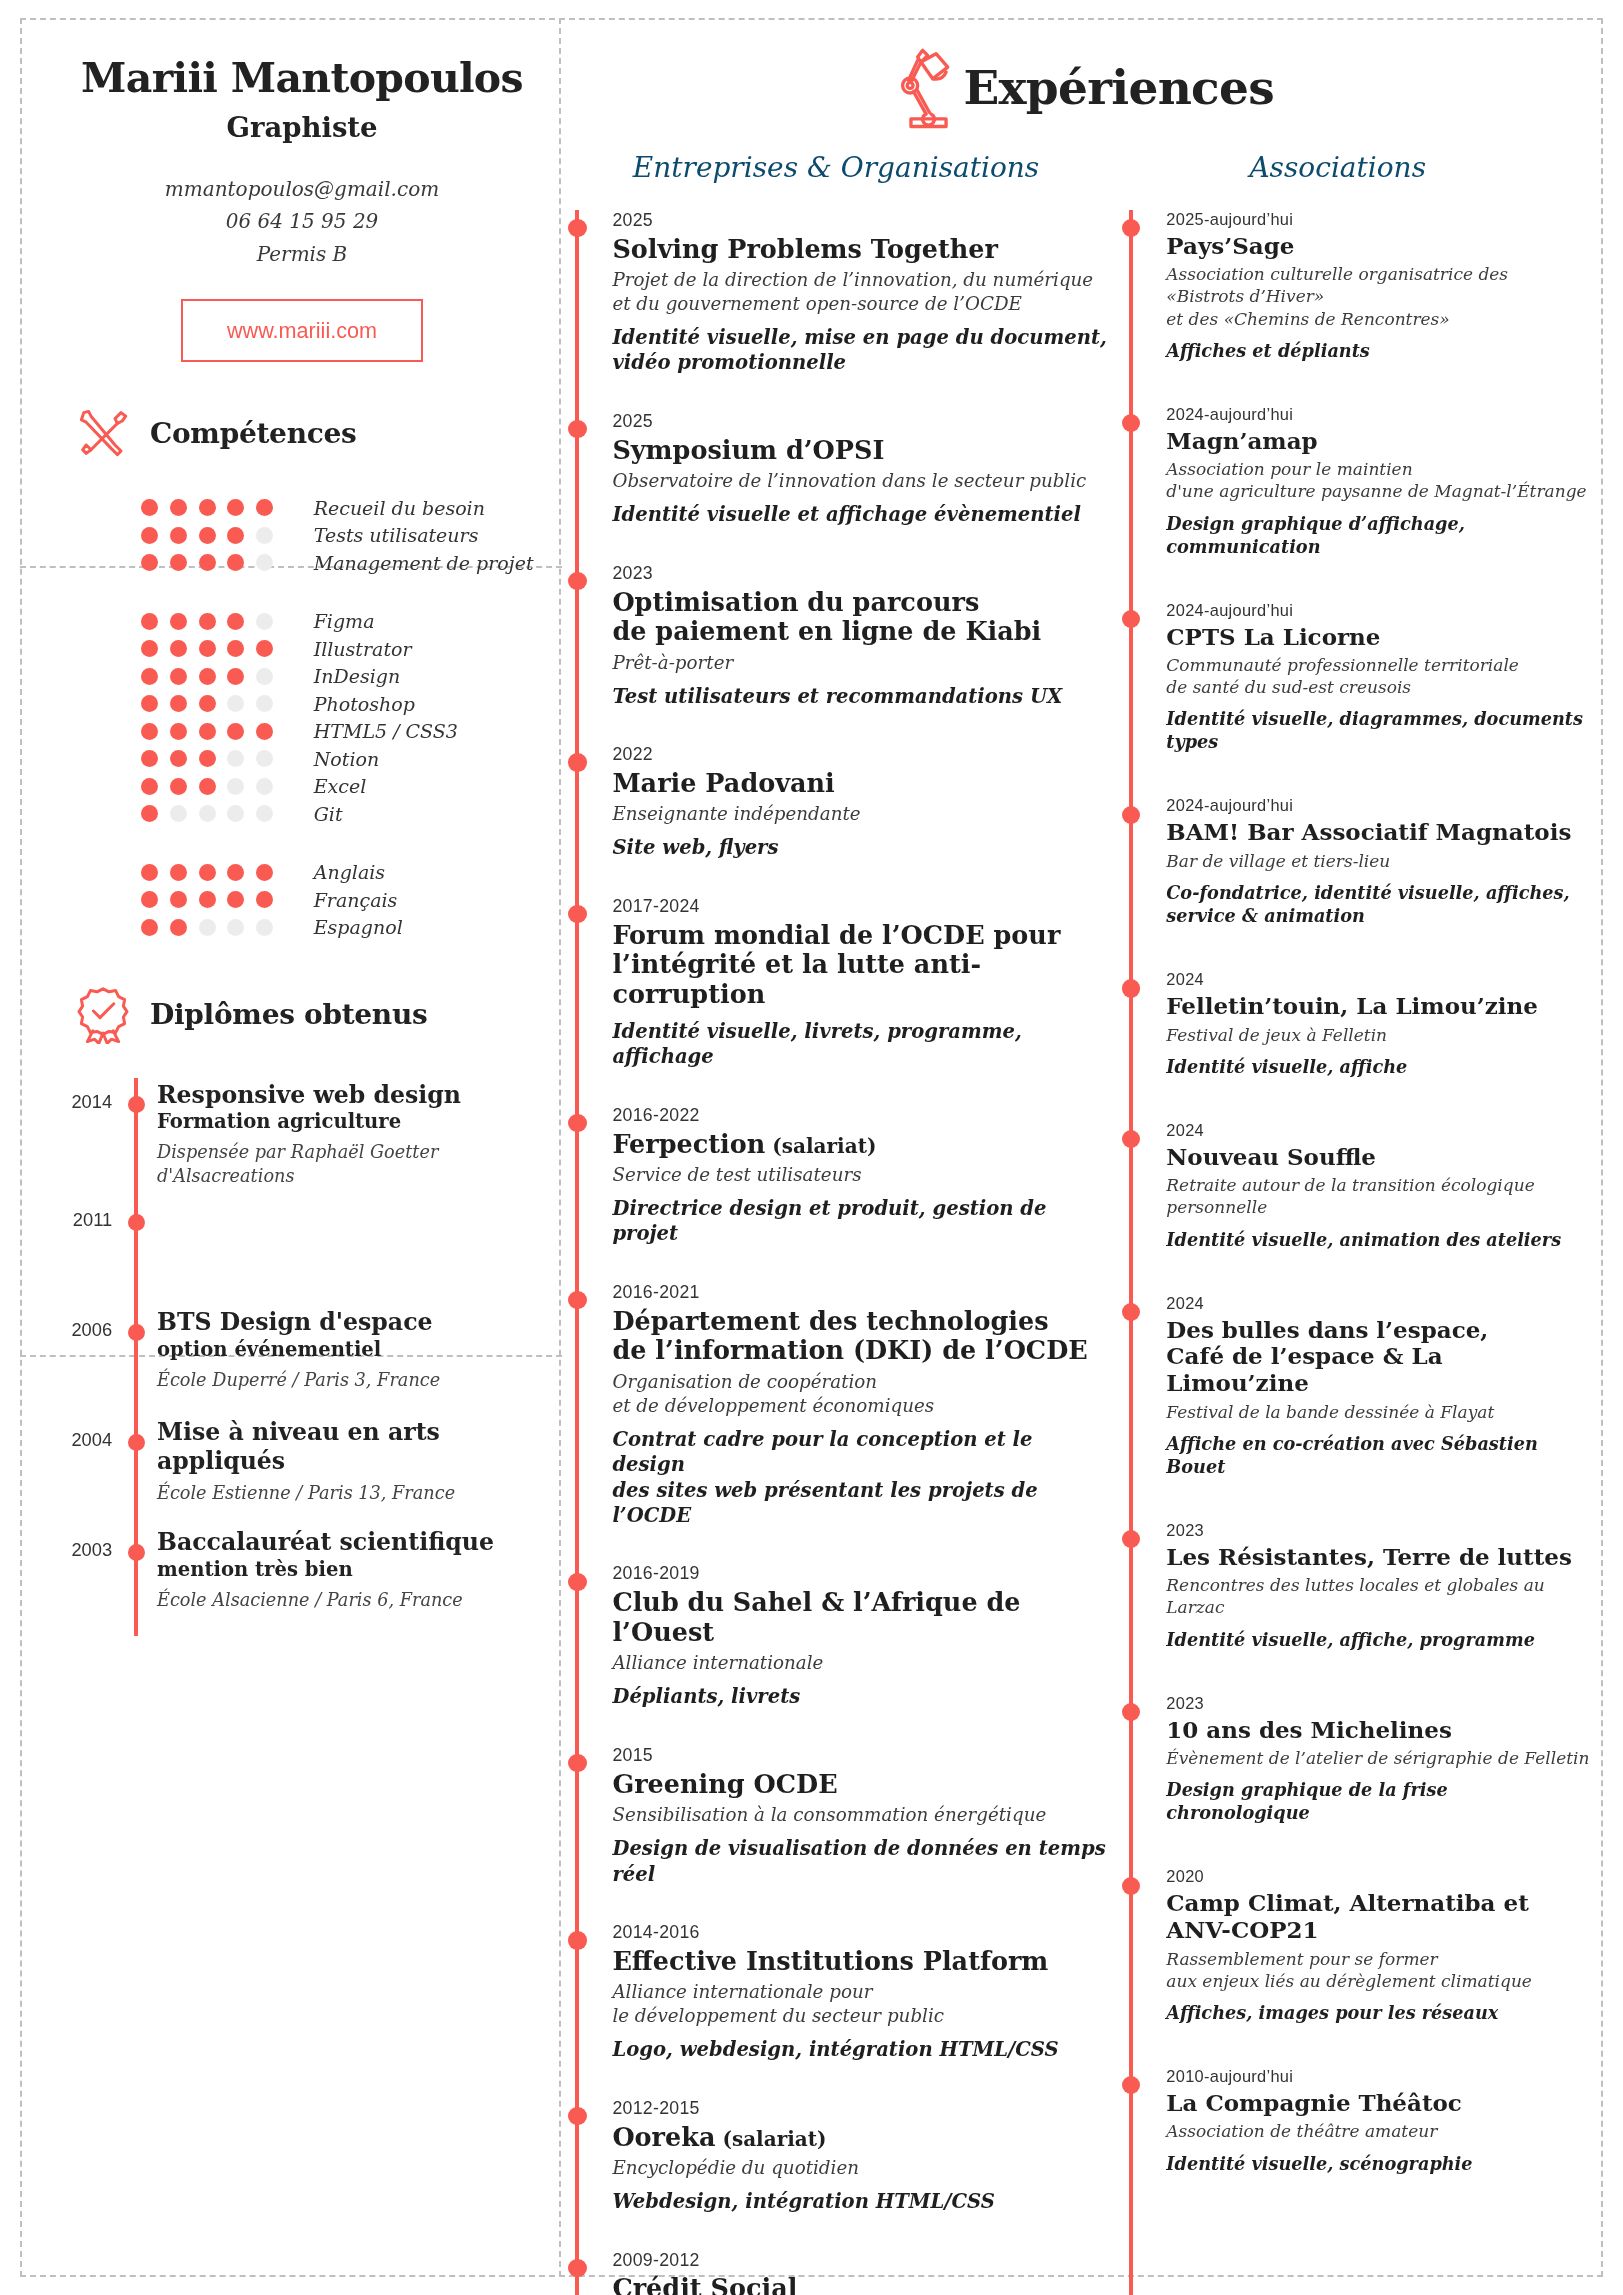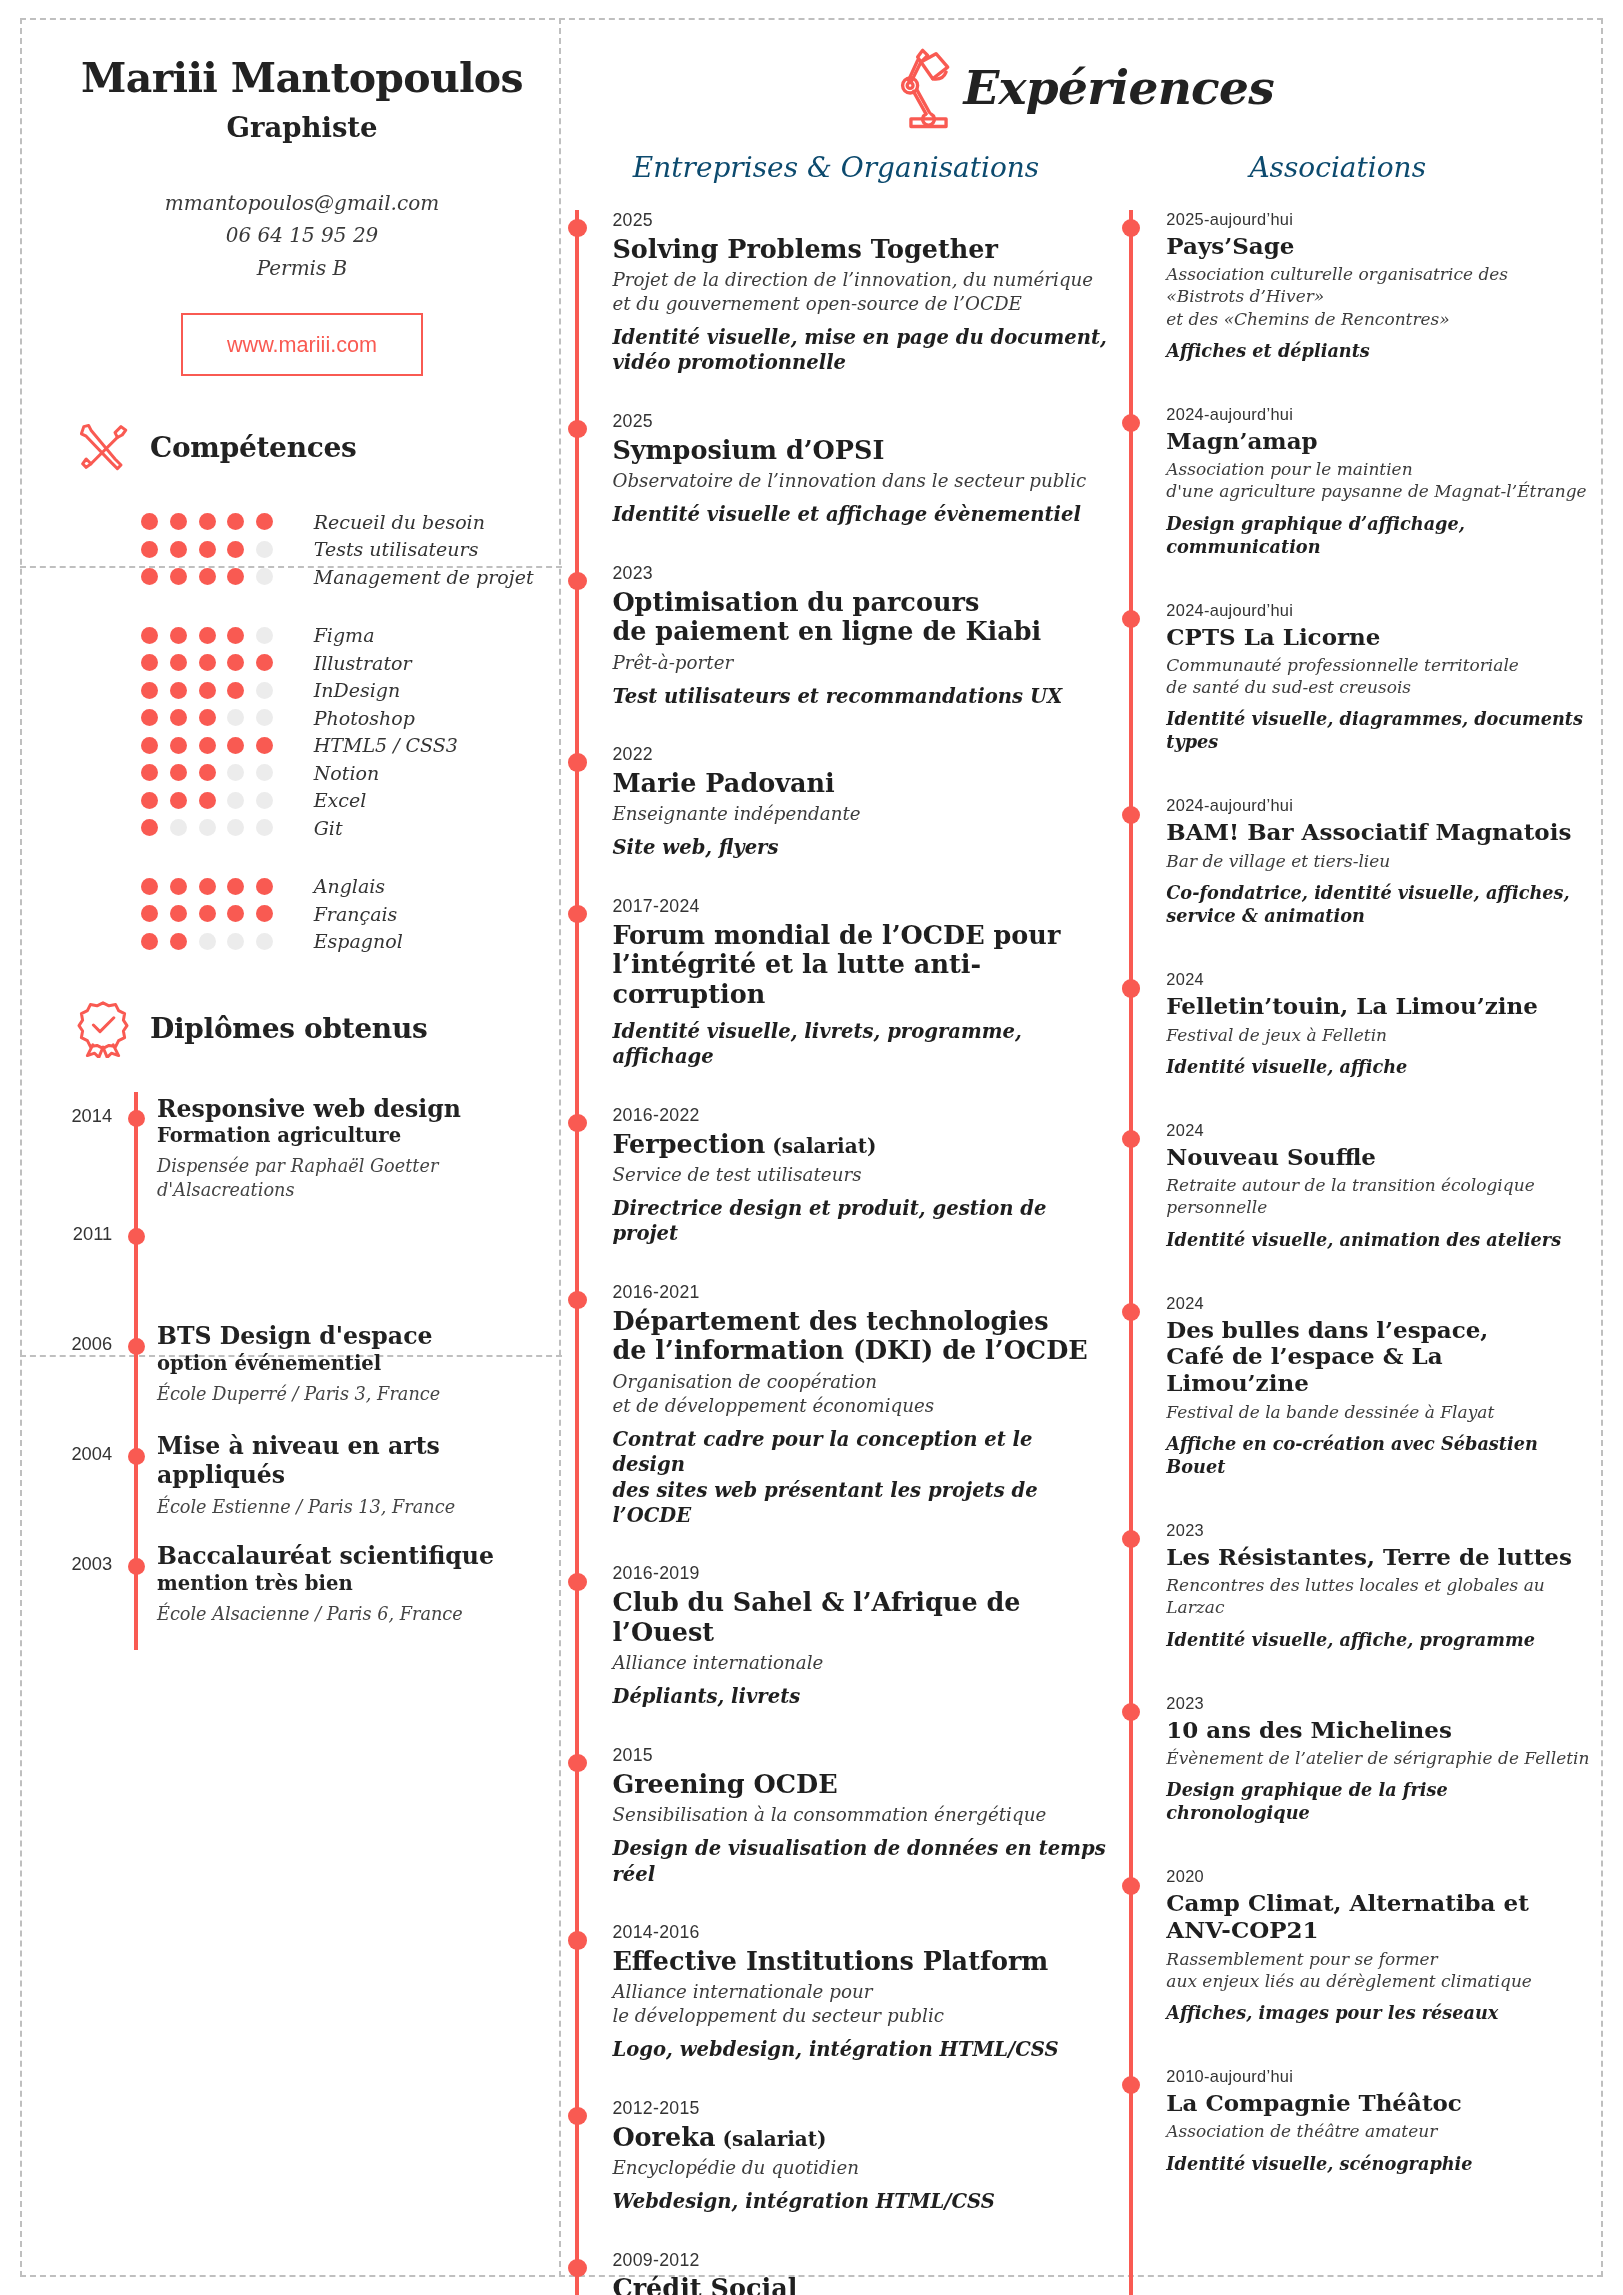--- a/index.html
+++ b/index.html
@@ -30,21 +30,21 @@
   .name {
     font-family:"DejaVu Serif", serif;
     font-weight:bold; font-size:41px; letter-spacing:-0.7px;
     color:#222; line-height:1.05;
   }
   .role {
     font-family:"DejaVu Serif", serif;
     font-weight:bold; font-size:27.5px; color:#222;
     margin-top:10.5px;
   }
-  .contact { margin-top:44px; }
+  .contact { margin-top:30px; }
   .contact div {
     font-style:italic; font-size:20px; color:#3a3a3a;
     line-height:1.62;
   }
   .web-box {
     margin:29px auto 0 auto;
     width:242px; height:63px;
     border:2px solid #f95a52;
     display:flex; align-items:center; justify-content:center;
   }
@@ -103,21 +103,21 @@
     font-family:"DejaVu Serif", serif; font-weight:bold;
     font-size:19.6px; color:#222; line-height:1.25; margin-top:1.3px;
   }
   .dip-note {
     font-style:italic; font-size:17.7px; color:#444; line-height:1.32;
     margin-top:6.5px;
   }
 
   
   .right { position:absolute; left:561px; top:18.3px; right:19.6px; bottom:18.3px; }
-  .exp-header { display:flex; align-items:center; justify-content:center; gap:1px; padding-top:23.6px;font-style:italic; }
+  .exp-header { display:flex; align-items:center; justify-content:center; gap:1px; padding-top:23.6px; }
   .exp-header .lamp { width:72px; height:92px; flex:0 0 72px; }
   .exp-header h1 {
     font-family:"DejaVu Serif", serif; font-weight:bold;
     font-size:47px; color:#222; letter-spacing:-0.7px;
   }
 
   .col-titles { display:flex; margin-top:17px; }
   .col-titles .t1 { width:550px; flex:0 0 550px; text-align:center; }
   .col-titles .t2 { flex:1; text-align:center; padding-right:39px; }
   .col-titles span {

